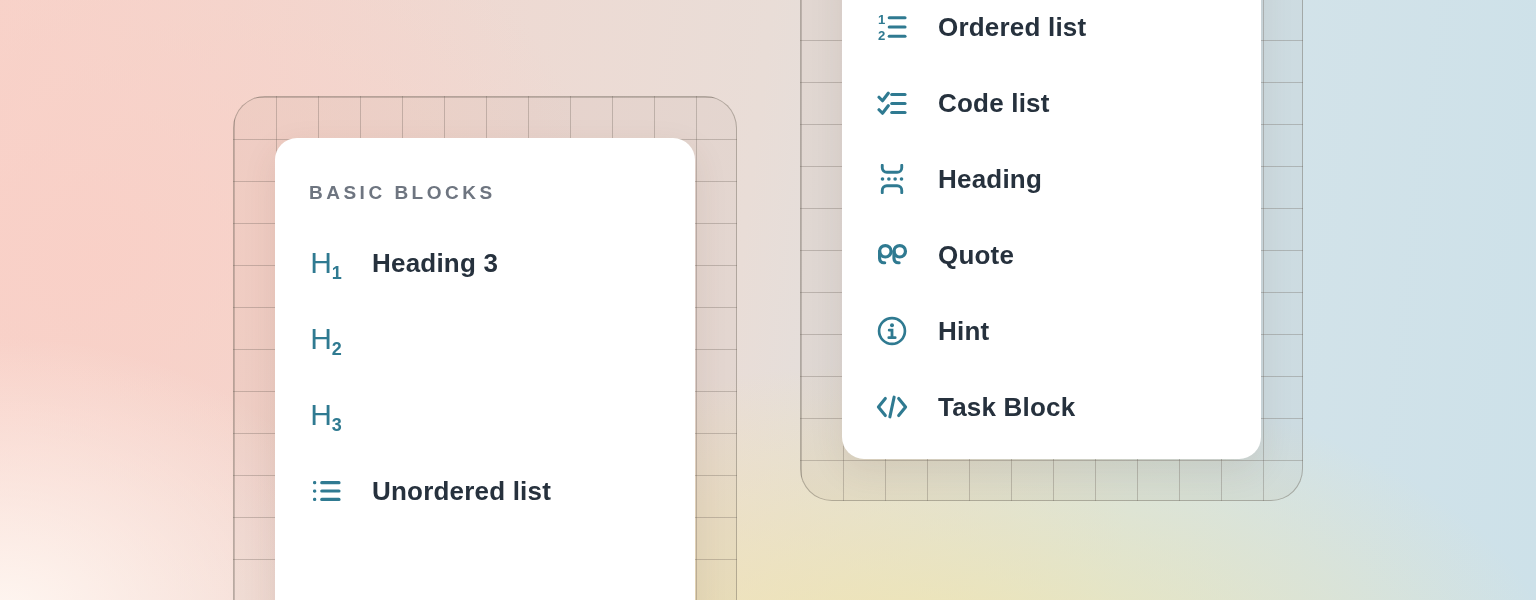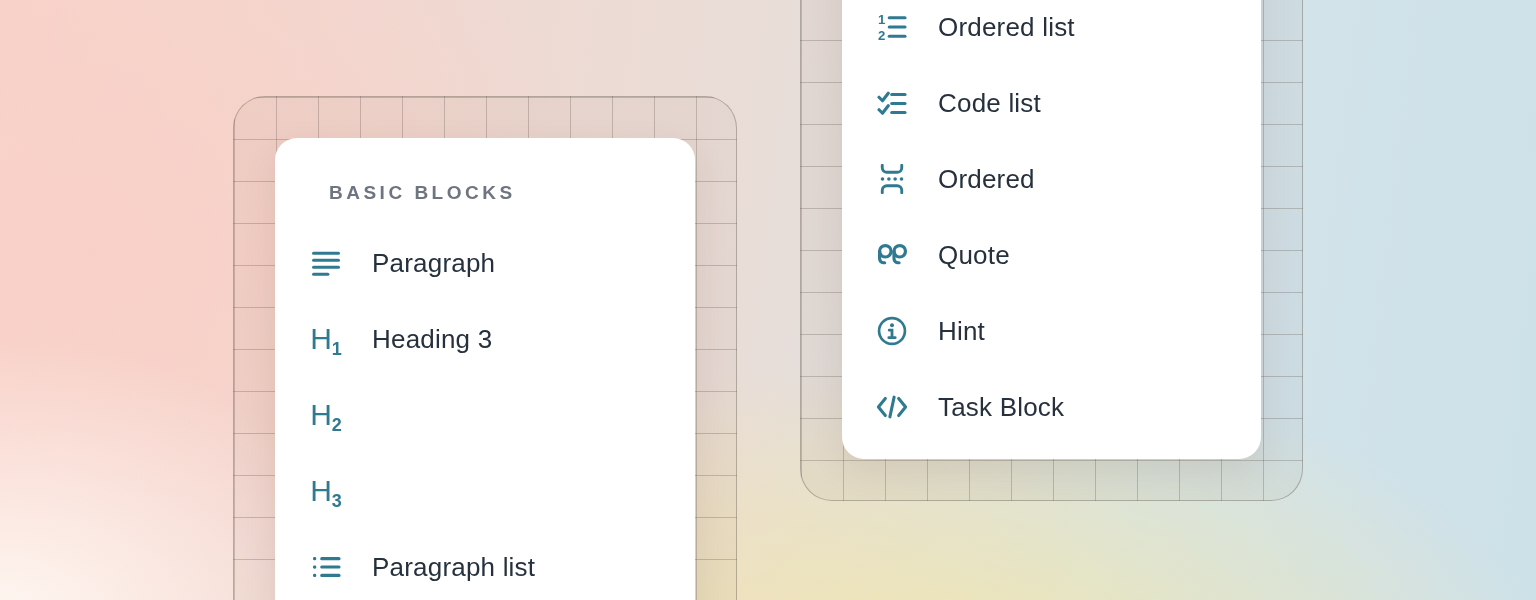--- a/index.html
+++ b/index.html
@@ -33,21 +33,20 @@
     border-radius:22px;
     box-shadow:0 12px 34px rgba(96,62,40,0.10);
   }
   .card.left{left:275px;top:138px;width:420px;height:520px;}
   .card.right{left:842px;top:-62px;width:419px;height:521px;}
   .section-header{
     position:absolute;left:34px;top:44px;
     font-size:19px;font-weight:700;
     letter-spacing:3.5px;
     color:#6e7580;
-    margin-left:20px;
   }
   .rows{position:absolute;right:0;}
   .card.left .rows{left:34px;top:87px;}
   .card.right .rows{left:33px;top:51px;}
   .row{
     height:76px;
     display:flex;align-items:center;
     cursor:pointer;
   }
   .icon{
@@ -60,49 +59,38 @@
   .hicon{
     font-size:30px;font-weight:500;color:#2f7a91;line-height:1;
     display:flex;align-items:baseline;
   }
   .hicon .hsub{
     font-size:18px;font-weight:700;
     position:relative;top:6px;margin-left:0px;
   }
   .label{
     margin-left:29px;
-    font-size:26px;font-weight:400;
+    font-size:26px;font-weight:700;
     color:#26313d;
     letter-spacing:0.2px;
     white-space:nowrap;
   }
 </style>
 </head>
 <body>
 
 <div class="canvas">
 
   <div class="gridbox left"></div>
   <div class="gridbox right"></div>
 
   <div class="card left">
     <div class="section-header">BASIC BLOCKS</div>
     <div class="rows">
 
-      <div class="row">
-        <span class="icon">
-          <svg width="30" height="30" viewBox="0 0 24 24" fill="none" stroke="#2f7a91" stroke-width="2.4" stroke-linecap="round">
-            <line x1="2" y1="4.2" x2="22" y2="4.2"></line>
-            <line x1="2" y1="9.8" x2="22" y2="9.8"></line>
-            <line x1="2" y1="15.4" x2="22" y2="15.4"></line>
-            <line x1="2" y1="21" x2="13.5" y2="21"></line>
-          </svg>
-        </span>
-        <span class="label">Paragraph</span>
-      </div>
 
       <div class="row">
         <span class="icon">
           <span class="hicon">
               <span>H</span>
               <span class="hsub">1</span>
             </span>
         </span>
         <span class="label">Heading 3</span>
       </div>
@@ -129,21 +117,21 @@
         <span class="icon">
           <svg width="30" height="30" viewBox="0 0 24 24" fill="none" stroke="#2f7a91" stroke-width="2.5" stroke-linecap="round">
             <rect x="1.6" y="4" width="2.6" height="2.6" rx="1.1" fill="#2f7a91" stroke="none"></rect>
             <rect x="1.6" y="10.7" width="2.6" height="2.6" rx="1.1" fill="#2f7a91" stroke="none"></rect>
             <rect x="1.6" y="17.4" width="2.6" height="2.6" rx="1.1" fill="#2f7a91" stroke="none"></rect>
             <line x1="8.6" y1="5.3" x2="22.4" y2="5.3"></line>
             <line x1="8.6" y1="12" x2="22.4" y2="12"></line>
             <line x1="8.6" y1="18.7" x2="22.4" y2="18.7"></line>
           </svg>
         </span>
-        <span class="label">Paragraph list</span>
+        <span class="label">Unordered list</span>
       </div>
 
     </div>
   </div>
 
   <div class="card right">
     <div class="rows">
 
       <div class="row">
         <span class="icon">
@@ -175,21 +163,21 @@
         <span class="icon">
           <svg width="30" height="30" viewBox="0 0 24 24" fill="none" stroke="#2f7a91" stroke-width="2.3" stroke-linecap="round">
             <path d="M4.2,1 v1.9 a3.7,3.7 0 0 0 3.7,3.7 h8.2 a3.7,3.7 0 0 0 3.7,-3.7 V1"></path>
             <circle cx="4.4" cy="12" r="1.45" fill="#2f7a91" stroke="none"></circle>
             <circle cx="9.5" cy="12" r="1.45" fill="#2f7a91" stroke="none"></circle>
             <circle cx="14.5" cy="12" r="1.45" fill="#2f7a91" stroke="none"></circle>
             <circle cx="19.6" cy="12" r="1.45" fill="#2f7a91" stroke="none"></circle>
             <path d="M4.2,23 v-1.9 a3.7,3.7 0 0 1 3.7,-3.7 h8.2 a3.7,3.7 0 0 1 3.7,3.7 V23"></path>
           </svg>
         </span>
-        <span class="label">Ordered</span>
+        <span class="label">Heading</span>
       </div>
 
       <div class="row">
         <span class="icon">
           <svg width="32" height="32" viewBox="0 0 24 24" fill="none" stroke="#2f7a91" stroke-width="2.4" stroke-linecap="round">
             <circle cx="7" cy="9.2" r="4.3"></circle>
             <path d="M2.7,9.2 v5.5 a3.1,3.1 0 0 0 3.1,3.1 h0.7"></path>
             <circle cx="17.8" cy="9.2" r="4.3"></circle>
             <path d="M13.5,9.2 v5.5 a3.1,3.1 0 0 0 3.1,3.1 h0.7"></path>
           </svg>

